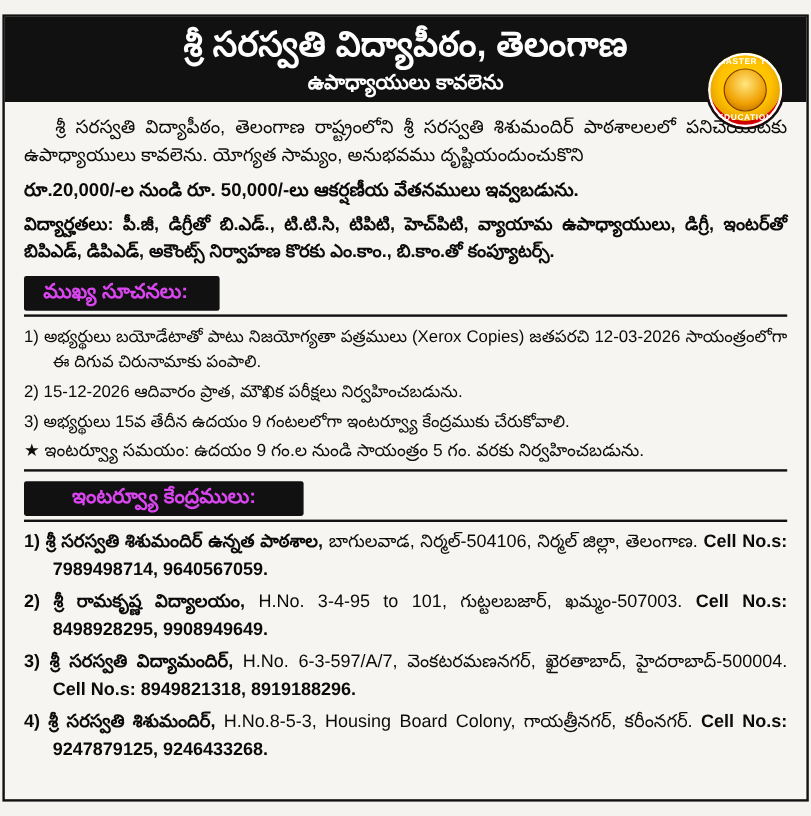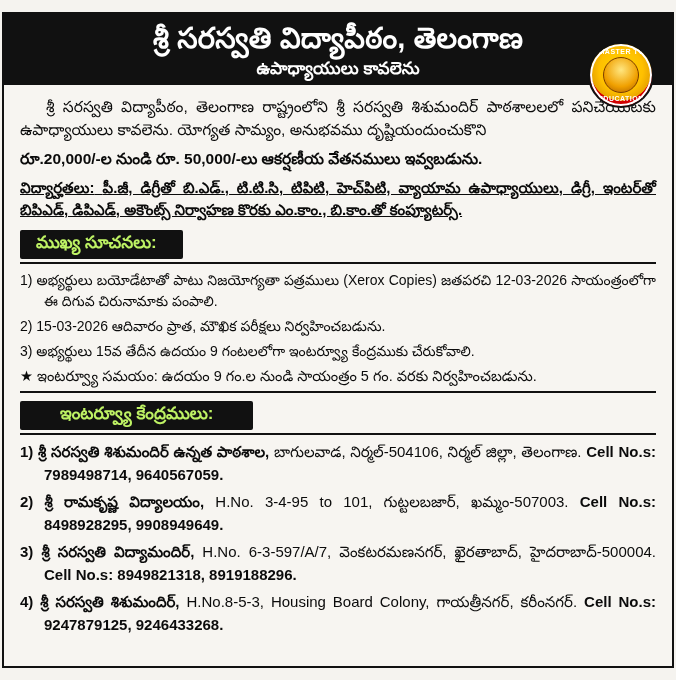--- a/index.html
+++ b/index.html
@@ -85,32 +85,31 @@
     text-align:justify;
     margin-bottom:6px;
   }
   .indent{text-indent:26px;}
   .qual{
     font-size:15px;
     line-height:1.5;
     text-align:justify;
     font-weight:bold;
     margin-bottom:2px;
-    text-decoration:underline;
   }
   
   .ribbon-wrap{
     margin:8px 0 6px 0;
     position:relative;
     height:26px;
   }
   .ribbon{
     display:inline-block;
     background:#111;
-    color:#bef264;
+    color:#d946ef;
     font-weight:bold;
     font-size:17px;
     padding:3px 26px 3px 16px;
     border-radius:2px;
   }
   .ribbon-center{
   }
   .ribbon-center .ribbon{padding:3px 40px;}
   .rule{
     border:0;border-top:2px solid #111;
@@ -163,21 +162,21 @@
         <span>పీ.జీ, డిగ్రీతో బి.ఎడ్., టి.టి.సి, టిపిటి, హెచ్‌పిటి, వ్యాయామ ఉపాధ్యాయులు, డిగ్రీ, ఇంటర్‌తో బిపిఎడ్, డిపిఎడ్, అకౌంట్స్ నిర్వాహణ కొరకు ఎం.కాం., బి.కాం.తో కంప్యూటర్స్.</span>
       </p>
 
       <div class="ribbon-wrap">
         <span class="ribbon">ముఖ్య సూచనలు:</span>
       </div>
       <hr class="rule">
 
       <div>
         <p class="item hang">1) అభ్యర్థులు బయోడేటాతో పాటు నిజయోగ్యతా పత్రములు (Xerox Copies) జతపరచి 12-03-2026 సాయంత్రంలోగా ఈ దిగువ చిరునామాకు పంపాలి.</p>
-        <p class="item hang">2) 15-03-2026 ఆదివారం ప్రాత, మౌఖిక పరీక్షలు నిర్వహించబడును.</p>
+        <p class="item hang">2) 15-12-2026 ఆదివారం ప్రాత, మౌఖిక పరీక్షలు నిర్వహించబడును.</p>
         <p class="item hang">3) అభ్యర్థులు 15వ తేదీన ఉదయం 9 గంటలలోగా ఇంటర్వ్యూ కేంద్రముకు చేరుకోవాలి.</p>
         <p class="item hang small-note">★ ఇంటర్వ్యూ సమయం: ఉదయం 9 గం.ల నుండి సాయంత్రం 5 గం. వరకు నిర్వహించబడును.</p>
       </div>
 
       <hr class="rule">
 
       <div class="ribbon-wrap ribbon-center">
         <span class="ribbon">ఇంటర్వ్యూ కేంద్రములు:</span>
       </div>
       <hr class="rule">

